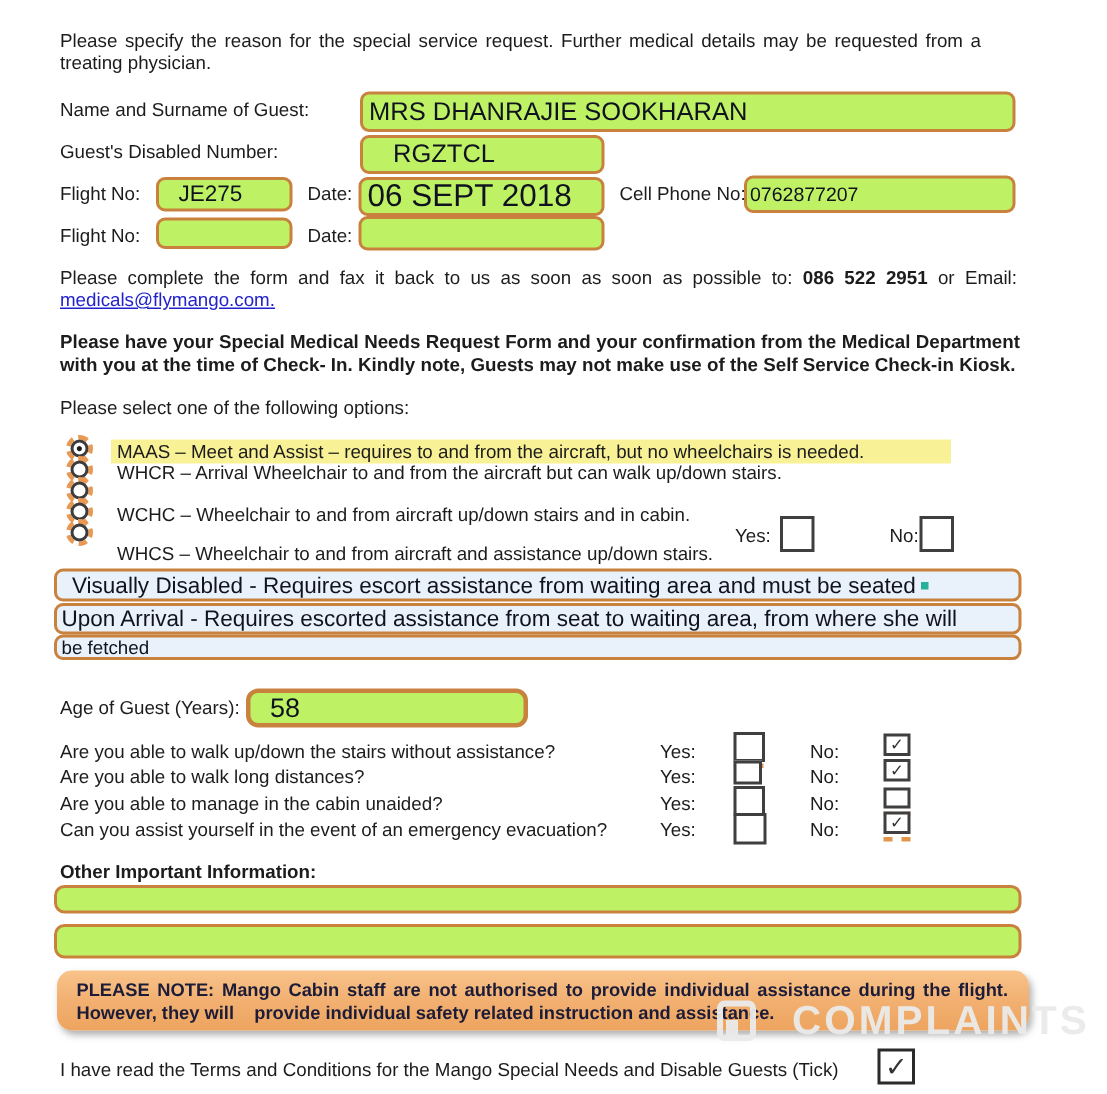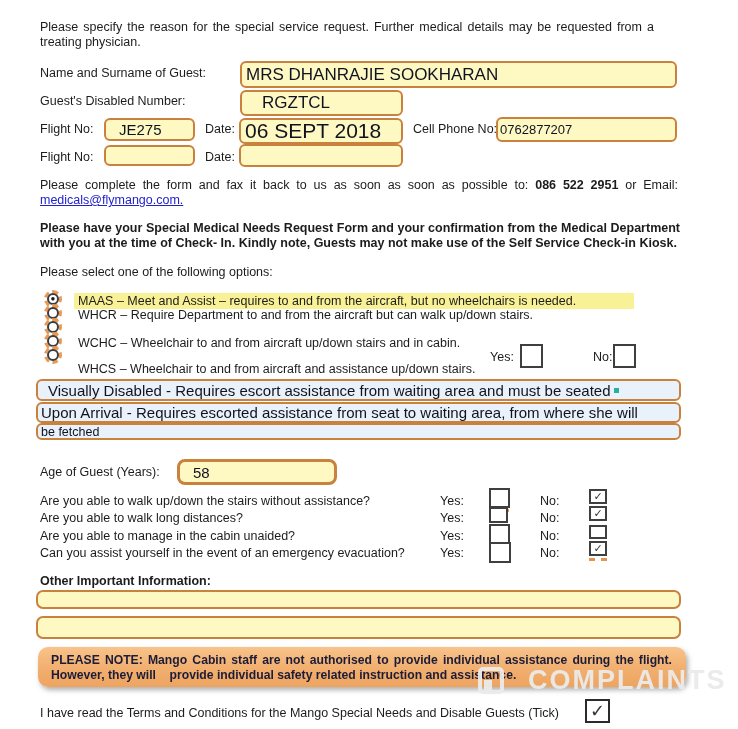--- a/index.html
+++ b/index.html
@@ -6,21 +6,21 @@
   body { background:#fff; }
   .page {
     position:relative; width:738px; height:729px; background:#ffffff;
     font-family:"Liberation Sans","DejaVu Sans",sans-serif; color:#1c1c1c; overflow:hidden;
   }
   .abs { position:absolute; }
   .lbl { font-size:12.5px; line-height:15px; white-space:nowrap; }
   .just { text-align:justify; font-size:12.5px; line-height:15px; }
   .bold { font-weight:bold; }
   input.fld {
-    position:absolute; border:2px solid #c9813e; background:#fef9c3; border-radius:6px;
+    position:absolute; border:2px solid #c9813e; background:#bef264; border-radius:6px;
     color:#10131f; font-family:"Liberation Sans","DejaVu Sans",sans-serif; outline:none;
   }
   .fld-wide {
     position:absolute; border:2px solid #c9813e; background:#e9f1fa; border-radius:6px;
     color:#10131f; font-size:15px; display:flex; align-items:center; white-space:nowrap; overflow:hidden;
   }
   a.email { color:#2222cc; text-decoration:underline; }
   .radio-outer {
     position:absolute; width:18px; height:18px; border-radius:50%;
     border:3px dashed #e89a55; display:flex; align-items:center; justify-content:center; background:transparent;
@@ -98,21 +98,21 @@
   <div class="radio-outer" style="left:44px; top:290px;">
     <span class="radio-inner">●</span>
   </div>
   <div class="abs opt-label" style="left:78px; top:293px;">
     <span class="hl">MAAS – Meet and Assist – requires to and from the aircraft, but no wheelchairs is needed.</span>
   </div>
 
   <div class="radio-outer" style="left:44px; top:304px;">
     <span class="radio-inner"></span>
   </div>
-  <div class="abs opt-label" style="left:78px; top:308px;">WHCR – Require Department to and from the aircraft but can walk up/down stairs.</div>
+  <div class="abs opt-label" style="left:78px; top:308px;">WHCR – Arrival Wheelchair to and from the aircraft but can walk up/down stairs.</div>
 
   <div class="radio-outer" style="left:44px; top:318px;">
     <span class="radio-inner"></span>
   </div>
   <div class="abs opt-label" style="left:78px; top:322px;margin-top:40px;">WHCS – Wheelchair to and from aircraft and assistance up/down stairs.</div>
 
   <div class="radio-outer" style="left:44px; top:332px;">
     <span class="radio-inner"></span>
   </div>
   <div class="abs opt-label" style="left:78px; top:336px;">WCHC – Wheelchair to and from aircraft up/down stairs and in cabin.</div>
@@ -130,21 +130,21 @@
     <span class="cursor-dot"></span>
   </div>
   <div class="fld-wide" style="left:36px; top:402px; width:645px; height:21px; padding-left:3px;">
     <span>Upon Arrival - Requires escorted assistance from seat to waiting area, from where she will</span>
   </div>
   <div class="fld-wide" style="left:36px; top:423px; width:645px; height:17px; padding-left:3px; font-size:12.5px;">
     <span>be fetched</span>
   </div>
 
   <div class="abs lbl" style="left:40px; top:465px;">Age of Guest (Years):</div>
-  <input class="fld" style="left: 177px; top: 459px; width: 160px; height: 26px; font-size: 15px; padding: 0px 4px 0px 13px; border-width: 3px; border-radius: 8px;" value="58">
+  <input class="fld" style="left: 164px; top: 459px; width: 188px; height: 26px; font-size: 18px; padding: 0px 4px 0px 13px; border-width: 3px; border-radius: 8px;" value="58">
 
   <div class="abs lbl" style="left:40px; top:494px;">Are you able to walk up/down the stairs without assistance?</div>
   <div class="abs lbl" style="left:440px; top:494px;">Yes:</div>
   <div class="qbox" style="left:489px; top:488px; width:21px; height:20px; font-size:12px;"></div>
   <div class="abs lbl" style="left:540px; top:494px;">No:</div>
   <div class="qbox" style="left:589px; top:489px; width:18px; height:15px; font-size:11px;">✓</div>
   <div class="omark" style="left:489px; top:509px; width:20px;"></div>
 
   <div class="abs lbl" style="left:40px; top:511px;">Are you able to walk long distances?</div>
   <div class="abs lbl" style="left:440px; top:511px;">Yes:</div>

